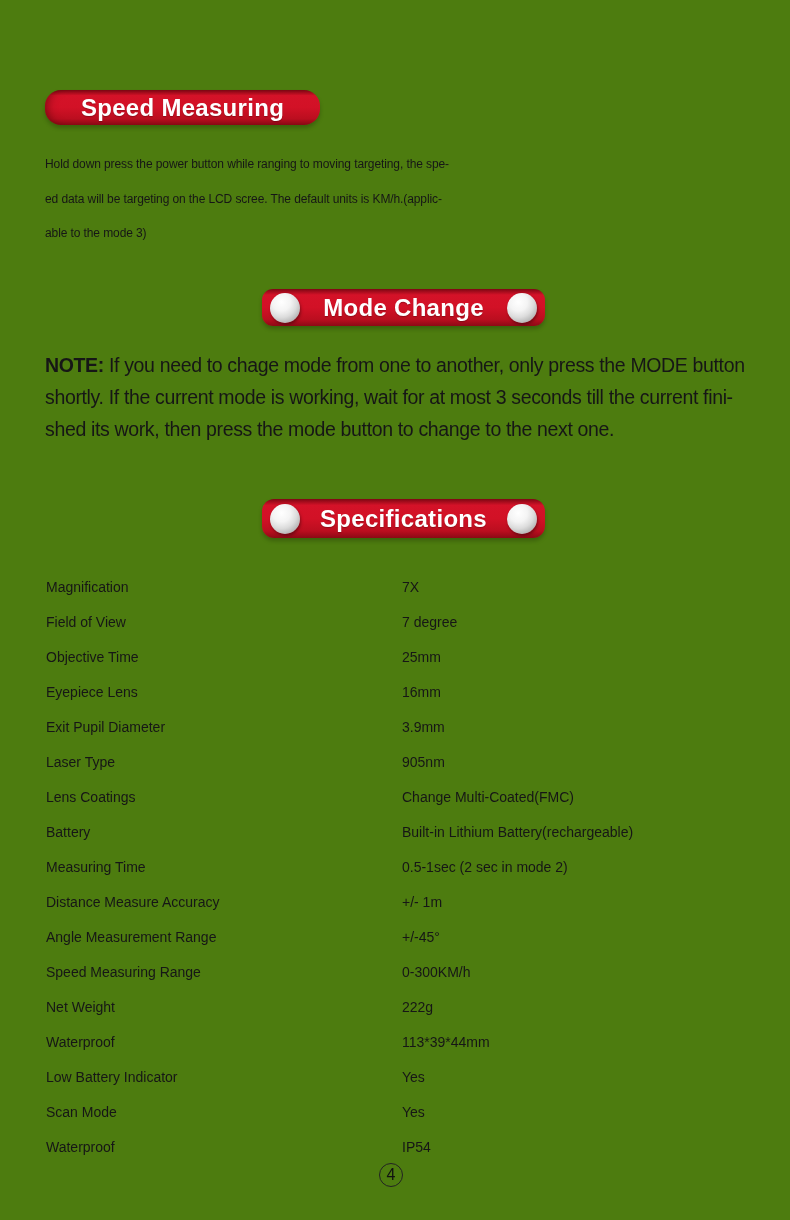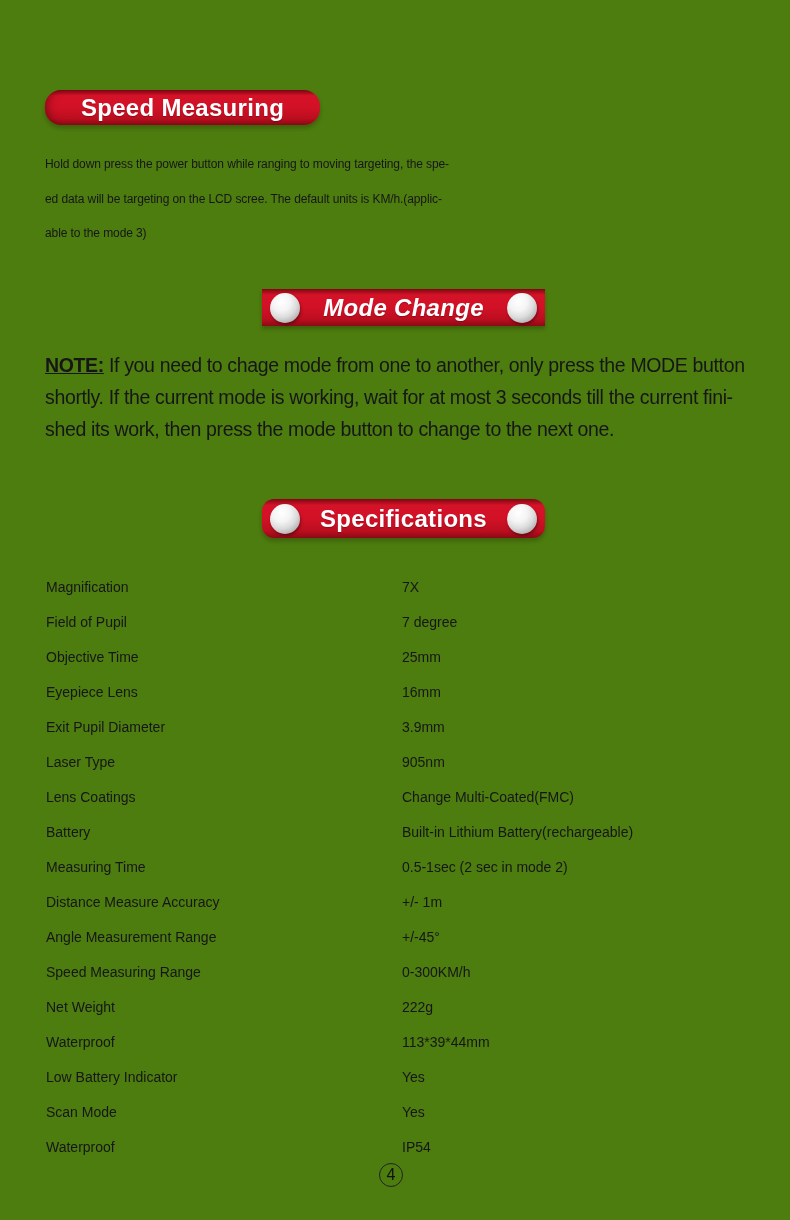--- a/index.html
+++ b/index.html
@@ -31,21 +31,21 @@
     font-size: 24px;
     letter-spacing: 0.3px;
     text-shadow: 0 1px 1px rgba(0,0,0,0.25);
     white-space: nowrap;
   }
   .banner-speed {
     left: 45px; top: 90px; width: 275px; height: 35px;
     box-shadow: inset 8px 0 10px -6px rgba(60,0,5,0.55),
                 0 3px 4px rgba(0,0,0,0.22);
   }
-  .banner-mode  { left: 262px; top: 289px; width: 283px; height: 37px; border-radius: 0; font-style: italic; }
+  .banner-mode  { left: 262px; top: 289px; width: 283px; height: 37px; border-radius: 11px; }
   .banner-spec  { left: 262px; top: 499px; width: 283px; height: 39px; border-radius: 12px; }
 
   .ball {
     position: absolute;
     top: 50%;
     width: 30px; height: 30px;
     margin-top: -15px;
     border-radius: 50%;
     background: radial-gradient(circle at 38% 30%,
       #ffffff 0%, #f4f4f4 32%, #dcdcdc 55%, #b0b0b0 80%, #8d8d8d 100%);
@@ -57,21 +57,21 @@
   
   .para {
     position: absolute;
     left: 45px;
     font-size: 12px;
     color: #161616;
   }
   .para-speed { top: 147px; width: 712px; line-height: 34.5px; letter-spacing: -0.1px; }
   .para-note  { top: 349px; width: 720px; line-height: 32px; font-size: 19.5px; letter-spacing: -0.35px; }
   .para-line { white-space: nowrap; }
-  .note-label { font-weight: bold; text-decoration: underline; }
+  .note-label { font-weight: bold; }
 
   
   .spec-table { position: absolute; left: 46px; top: 570px; width: 712px; }
   .spec-row { position: relative; height: 35px; line-height: 35px; font-size: 14px; color: #161616; }
   .spec-label { position: absolute; left: 0; white-space: nowrap; }
   .spec-value { position: absolute; left: 356px; white-space: nowrap; }
 
   
   .page-number {
     position: absolute;
@@ -121,21 +121,21 @@
     <span class="banner-text">Specifications</span>
     <span class="ball ball-right"></span>
   </div>
 
   <div class="spec-table" id="spec-table">
       <div class="spec-row">
         <span class="spec-label">Magnification</span>
         <span class="spec-value">7X</span>
       </div>
       <div class="spec-row">
-        <span class="spec-label">Field of Pupil</span>
+        <span class="spec-label">Field of View</span>
         <span class="spec-value">7 degree</span>
       </div>
       <div class="spec-row">
         <span class="spec-label">Objective Time</span>
         <span class="spec-value">25mm</span>
       </div>
       <div class="spec-row">
         <span class="spec-label">Eyepiece Lens</span>
         <span class="spec-value">16mm</span>
       </div>

